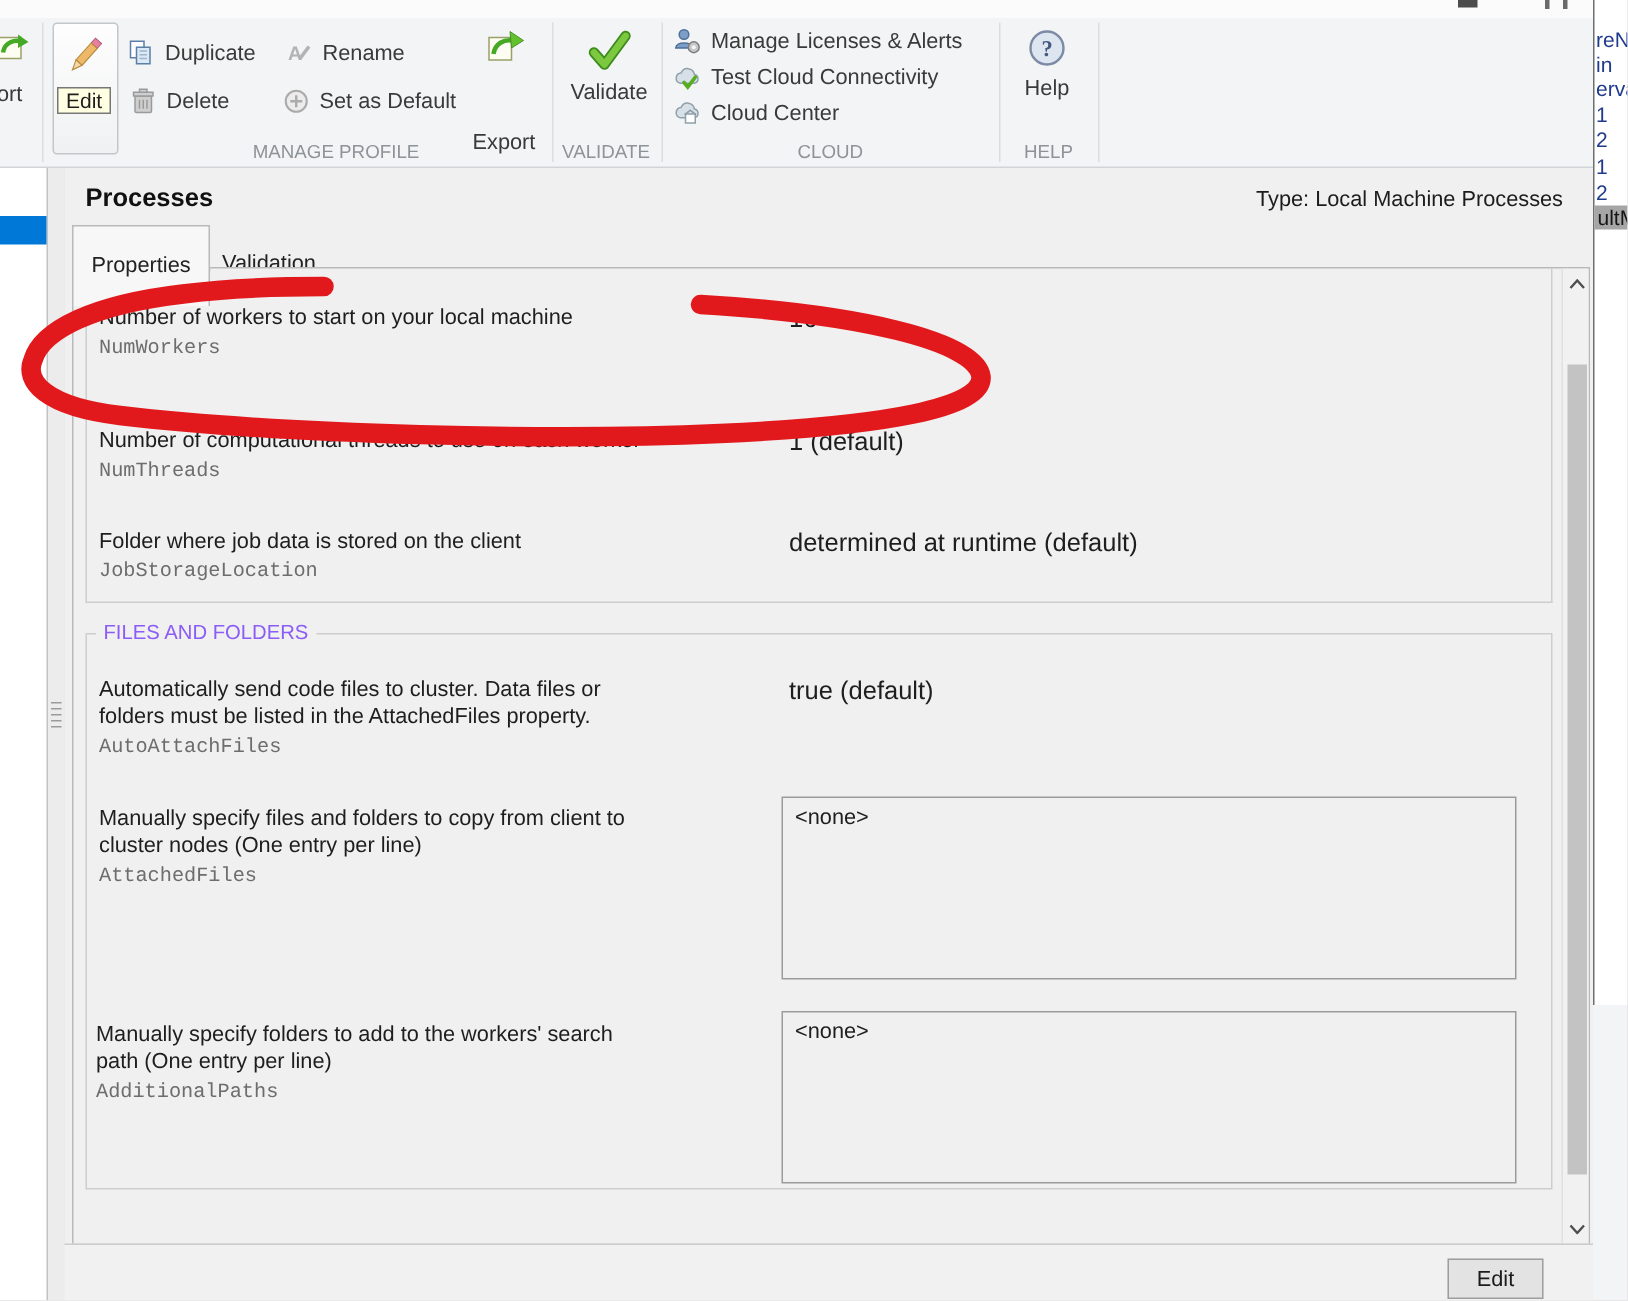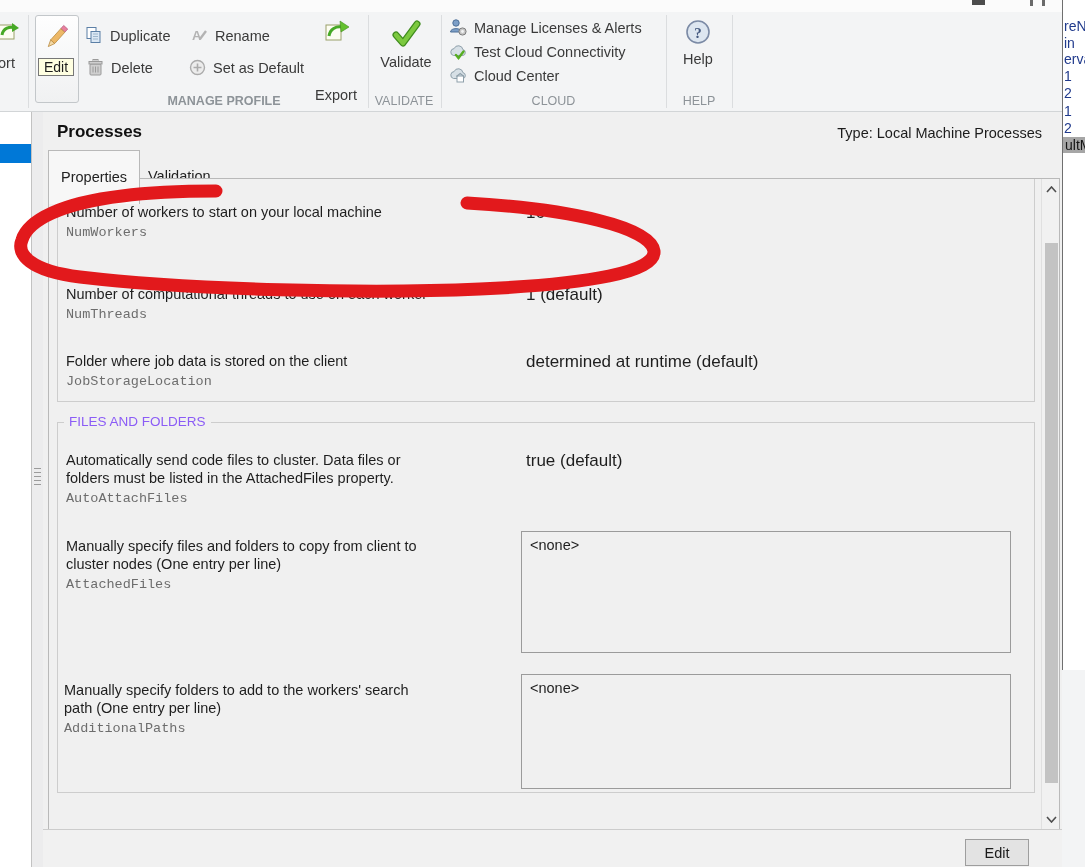--- a/index.html
+++ b/index.html
@@ -143,21 +143,21 @@
     <div class="big-btn" style="left:308px; top:6px; width:56px;gap:40px;">
       <svg width="27" height="26" viewBox="0 0 27 26">
         <rect x="3" y="7" width="15" height="15" fill="#fdfdf2" stroke="#9aa06a"></rect>
         <path d="M6 18 C7 11 13 8 19 9" stroke="#46a926" stroke-width="3" fill="none"></path>
         <polygon points="17,3 26,9 18,14" fill="#64c12e" stroke="#3f8c1e" stroke-width="0.6"></polygon>
       </svg>
       <span style="margin-top:3px;">Export</span>
       <div style="margin-top:3px; width:0; height:0; border-left:4px solid transparent; border-right:4px solid transparent; border-top:5px solid #3f3f3f;"></div>
     </div>
 
-    <div class="rib-section-label" style="left:80px; width:288px;font-weight:bold;">MANAGE PROFILE</div>
+    <div class="rib-section-label" style="left:80px; width:288px;">MANAGE PROFILE</div>
     <div class="rib-divider" style="left:368px;"></div>
 
     <div class="big-btn" style="left:375px; top:5px; width:62px;">
       <svg width="32" height="32" viewBox="0 0 32 32">
         <path d="M6 18 L13 26 L27 7" stroke="#3f8c1e" stroke-width="7" fill="none" stroke-linecap="round" stroke-linejoin="round"></path>
         <path d="M6 18 L13 26 L27 7" stroke="#7cc93f" stroke-width="4.5" fill="none" stroke-linecap="round" stroke-linejoin="round"></path>
       </svg>
       <span style="margin-top:5px;">Validate</span>
     </div>
     <div class="rib-section-label" style="left:368px; width:72px;">VALIDATE</div>

